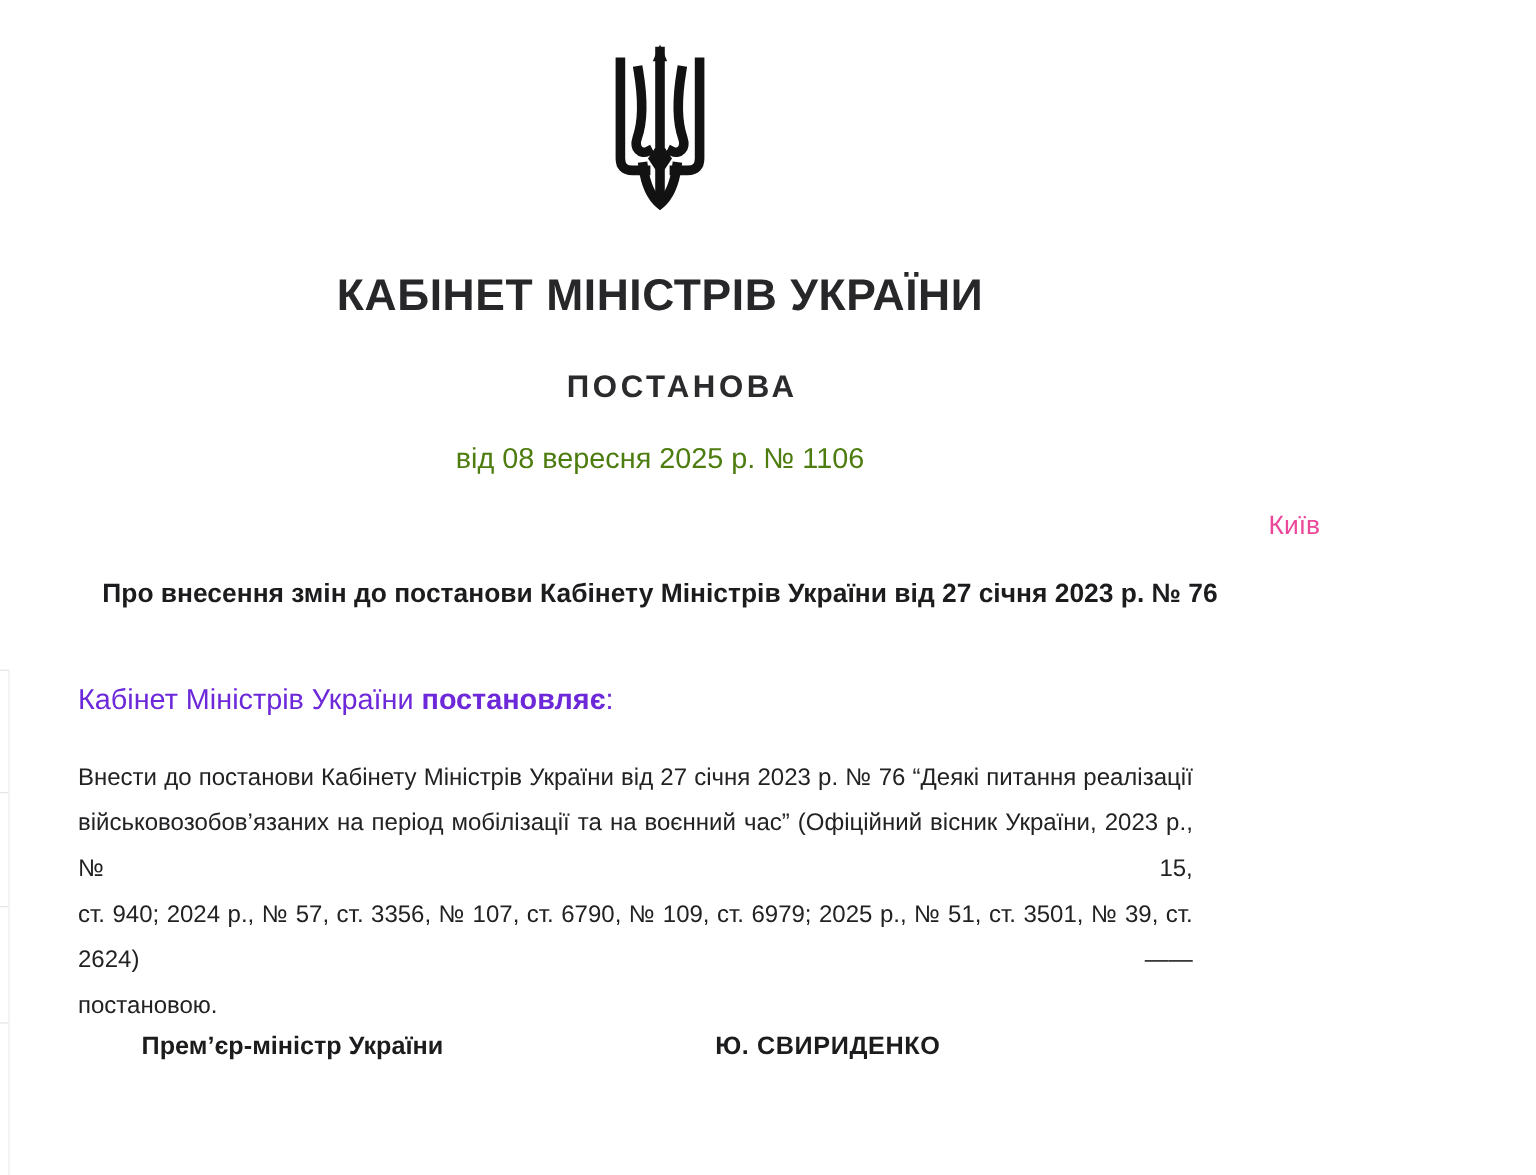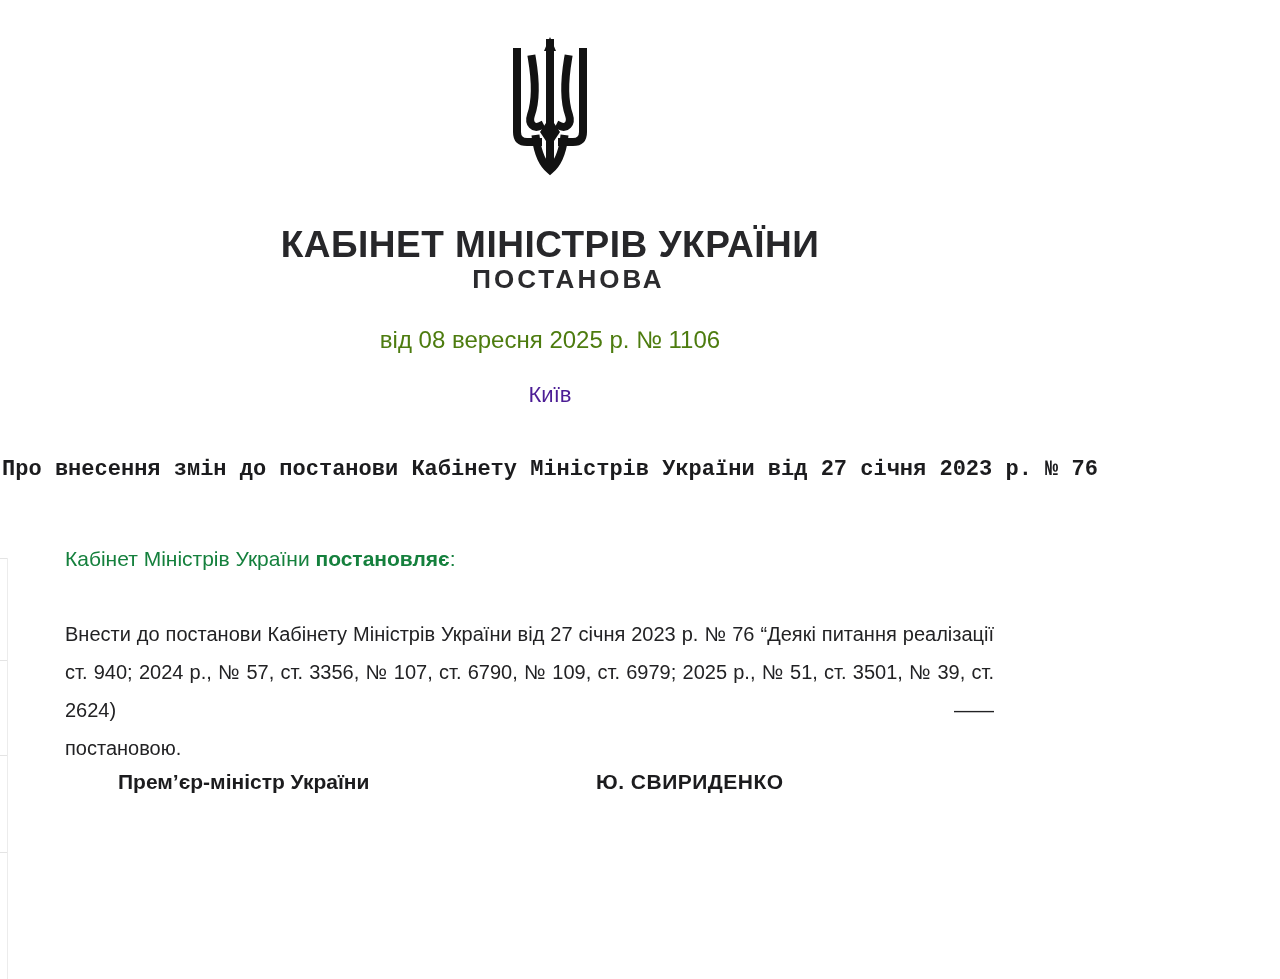--- a/index.html
+++ b/index.html
@@ -16,43 +16,44 @@
   .header-col { width: 1100px; text-align: center; padding-top: 35px; }
 
   .emblem { display: inline-block; line-height: 0; }
 
   .org-name {
     margin-top: 44px;
     font-size: 37px; font-weight: bold; line-height: 40px;
     letter-spacing: 0.5px; color: #27272a;
   }
   .doc-type {
+    margin-top: 42px;
     font-size: 26px; font-weight: bold; line-height: 28px;
     letter-spacing: 3px; color: #2b2b2e; padding-left: 37px;
   }
   .date-line {
     margin-top: 33px;
     font-size: 24px; line-height: 28px; color: #4d7c0f;
   }
   .city {
     margin-top: 28px;
-    font-size: 22px; line-height: 26px; color: #4c1d95;
+    font-size: 22px; line-height: 26px; color: #ec4899; text-align: right;
   }
   .doc-title {
-    margin-top: 48px;
-    font-size: 22px; font-weight: bold; line-height: 28px; color: #1c1c1e; font-family: Liberation Mono, monospace;
+    margin-top: 30px;
+    font-size: 22px; font-weight: bold; line-height: 28px; color: #1c1c1e;
   }
 
   
   .body-col { margin: 60px 70px 0 65px; }
 
-  .preamble { font-size: 21px; line-height: 30px; color: #15803d; }
+  .preamble { font-size: 24px; line-height: 30px; color: #6d28d9; }
   .preamble .bold { font-weight: bold; }
 
-  .paragraph { margin-top: 41px; font-size: 20px; color: #222224; }
+  .paragraph { margin-top: 30px; font-size: 20px; color: #222224; }
   .para-line {
     line-height: 38px;
     text-align: justify;
     text-align-last: justify;
   }
   .para-line.last { text-align: left; text-align-last: left; }
 
   .signature {
     position: relative;
     font-size: 21px; font-weight: bold; line-height: 30px; color: #1c1c1e;
@@ -109,20 +110,21 @@
   </div>
 
   <div class="body-col">
 
     <div class="preamble">
       <span>Кабінет Міністрів України </span><span class="bold">постановляє</span><span>:</span>
     </div>
 
     <div class="paragraph">
       <div class="para-line">Внести до постанови Кабінету Міністрів України від 27 січня 2023 р. № 76 “Деякі питання реалізації</div>
+      <div class="para-line">військовозобов’язаних на період мобілізації та на воєнний час” (Офіційний вісник України, 2023 р., № 15,</div>
       <div class="para-line">ст. 940; 2024 р., № 57, ст. 3356, № 107, ст. 6790, № 109, ст. 6979; 2025 р., № 51, ст. 3501, № 39, ст. 2624) ——</div>
       <div class="para-line last">постановою.</div>
     </div>
 
     <div class="signature">
       <span class="sig-pos">Прем’єр-міністр України</span>
       <span class="sig-name">Ю. СВИРИДЕНКО</span>
     </div>
 
   </div>

